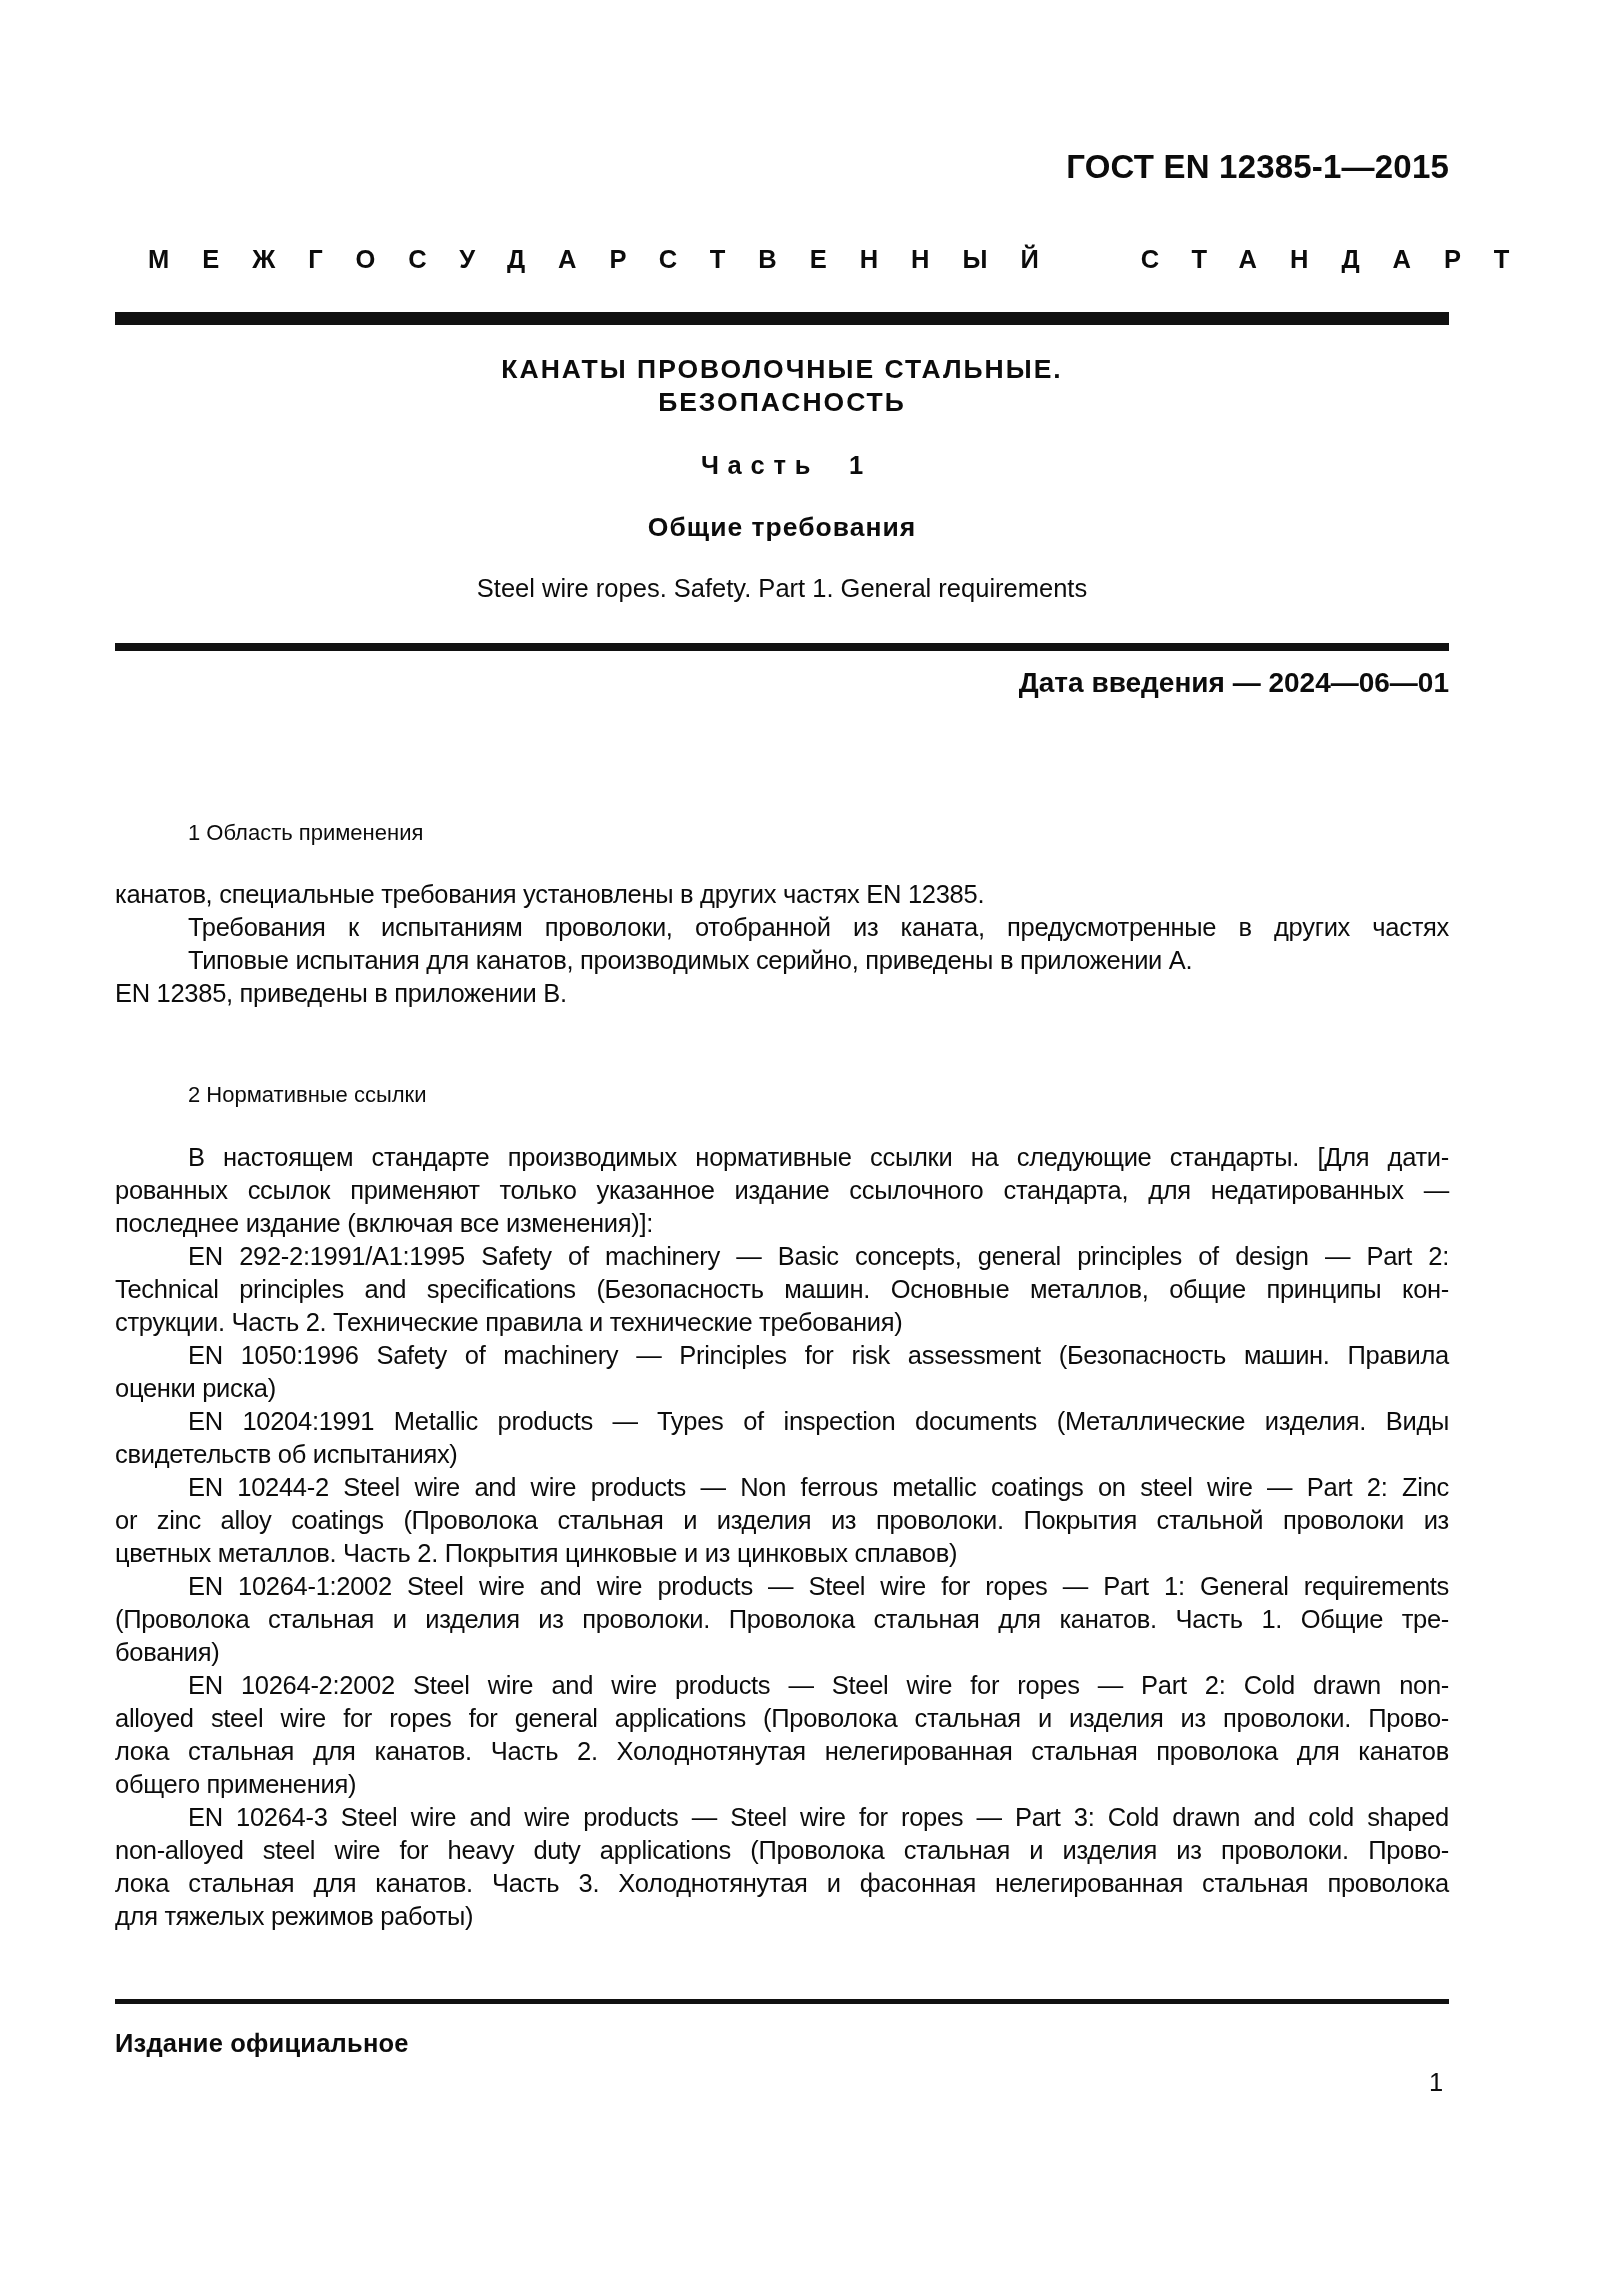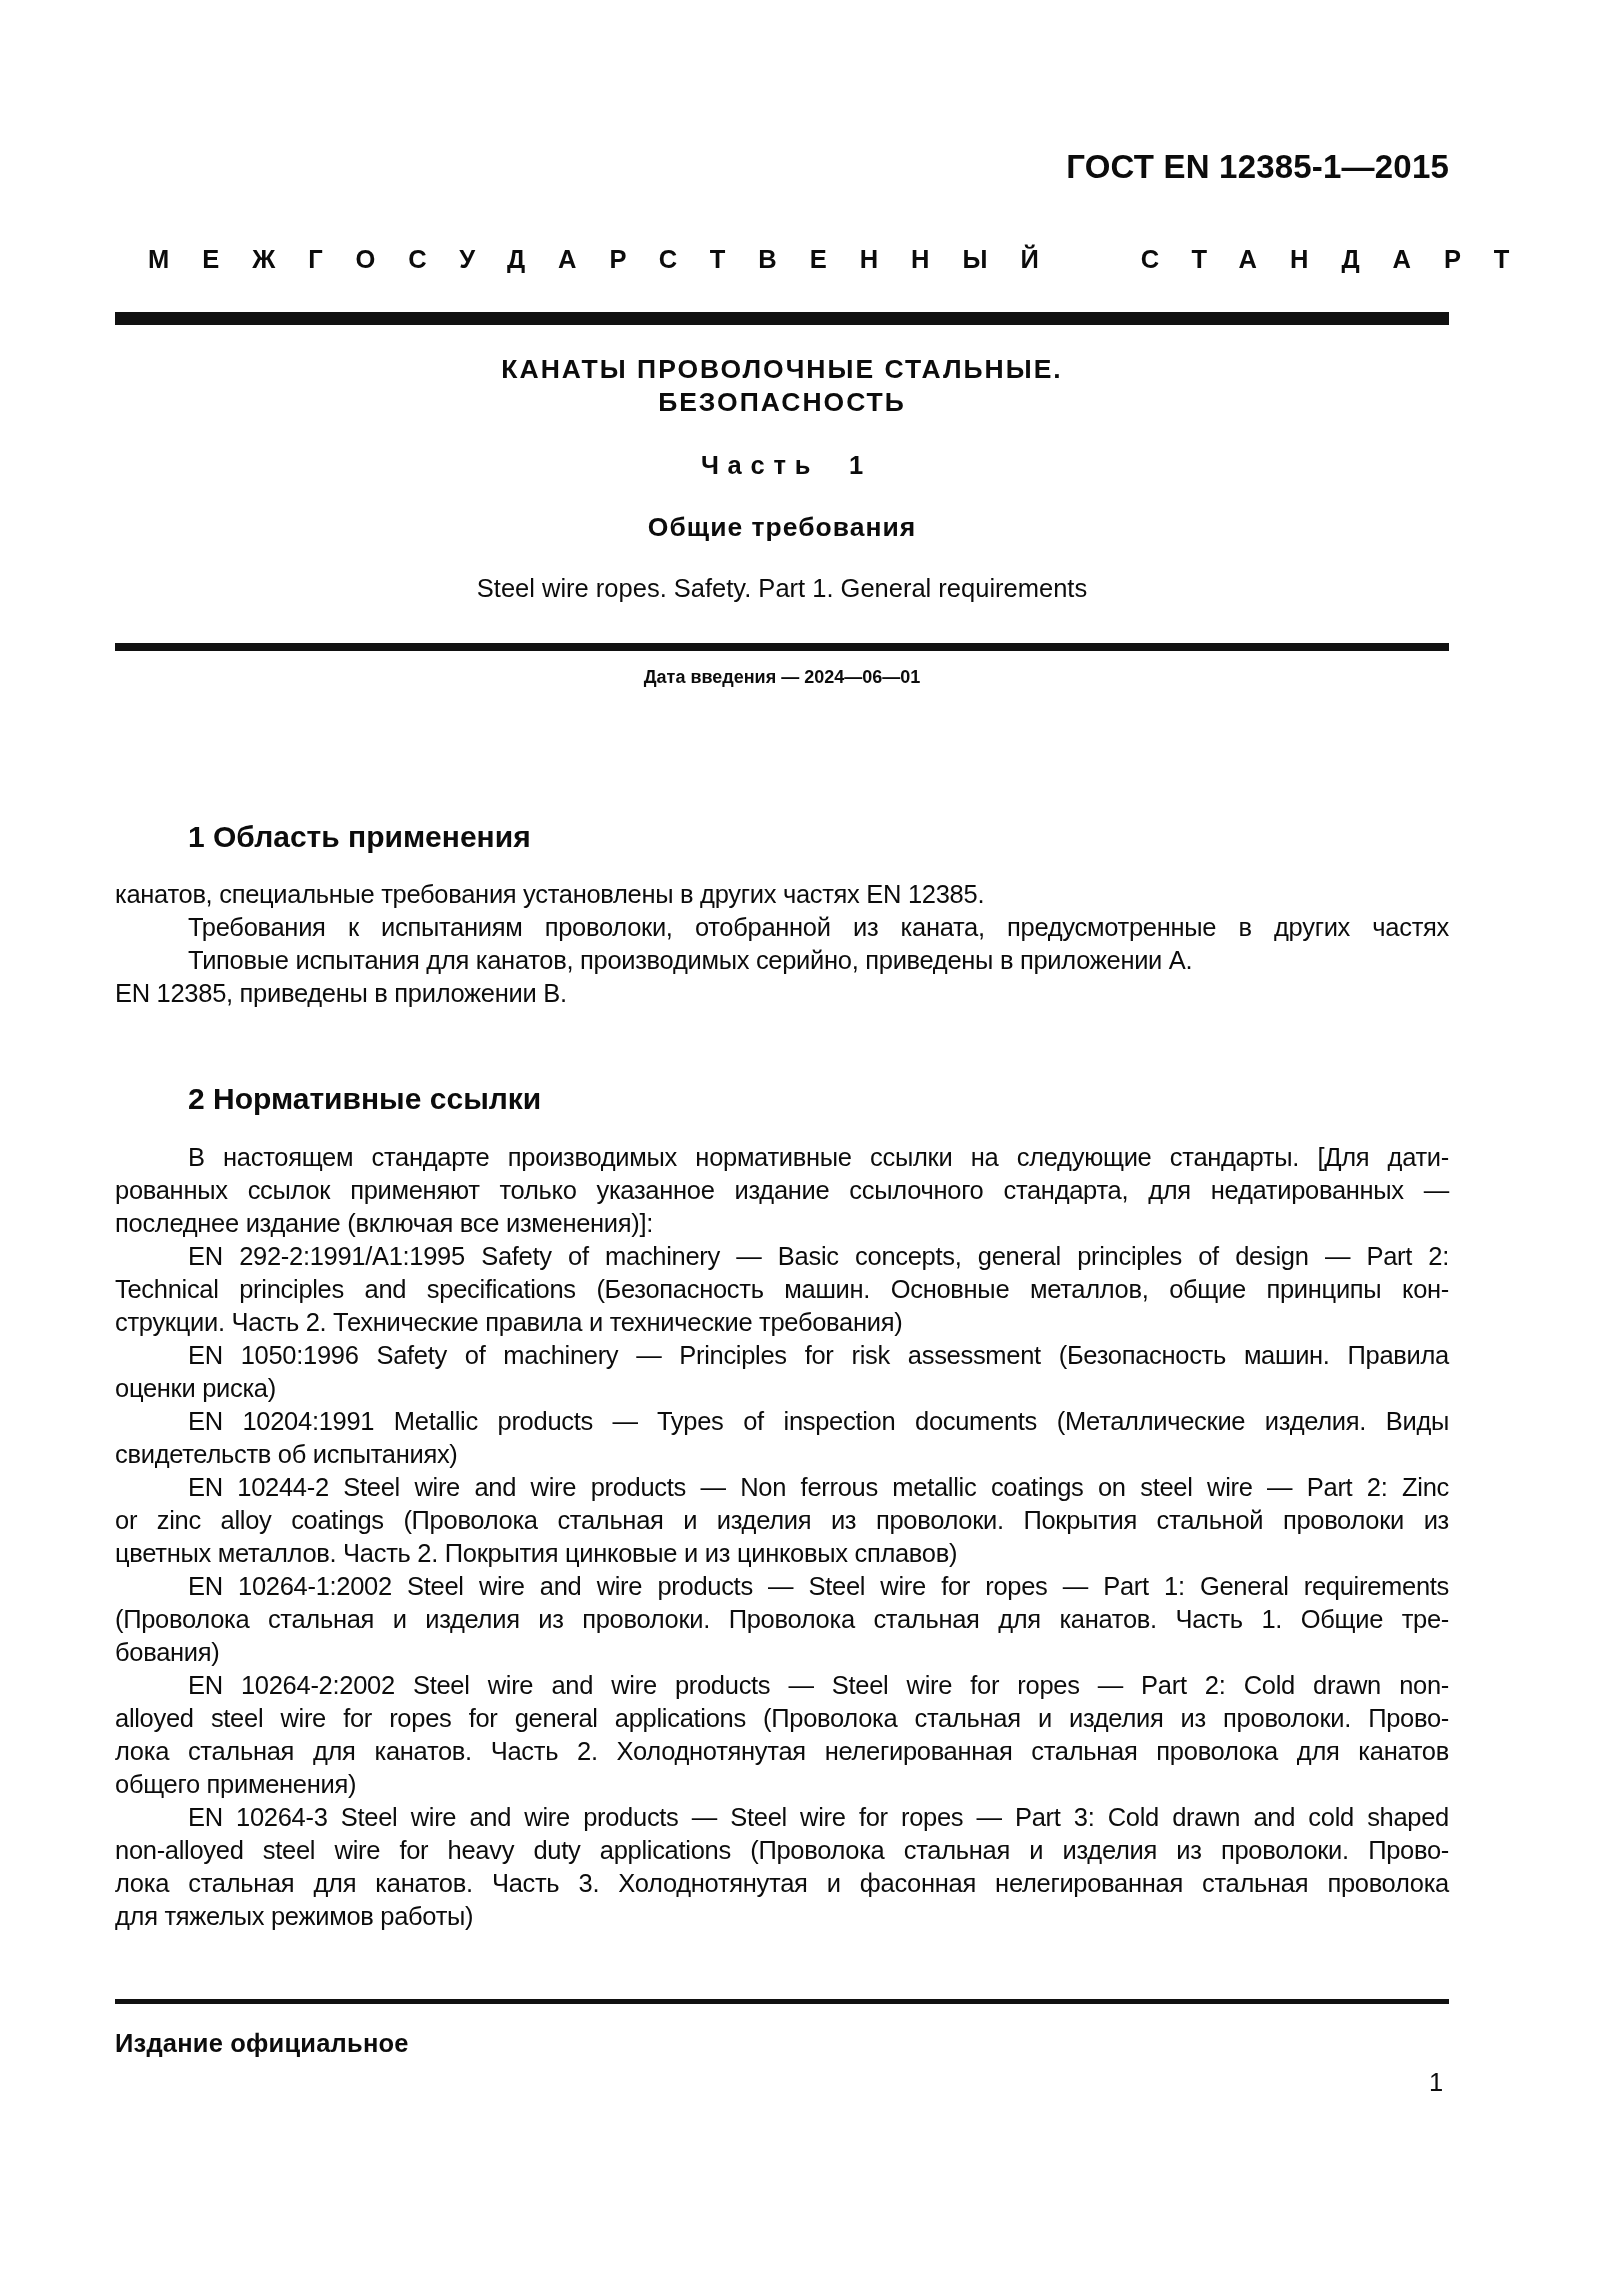--- a/index.html
+++ b/index.html
@@ -54,26 +54,26 @@
     letter-spacing:1px;
     text-align:center;
   }
   .title-en{
     top:574px;
     font-size:25.5px;font-weight:400;
     text-align:center;
   }
   .eff-date{
     top:667px;
-    font-size:18px;font-weight:700;
-    text-align:center;
+    font-size:28px;font-weight:700;
+    text-align:right;
     white-space:nowrap;
   }
   .sec-heading{
-    font-size:30px;font-weight:700;
+    font-size:22px;font-weight:400;
     text-indent:73px;
     white-space:nowrap;
   }
   .sec-heading-1{top:820px;}
   .sec-heading-2{top:1082px;}
   .para-lines{font-size:25.5px;}
   .sec-lines-1{top:878px;}
   .sec-lines-2{top:1141px;}
   .line{
     height:33px;line-height:33px;

